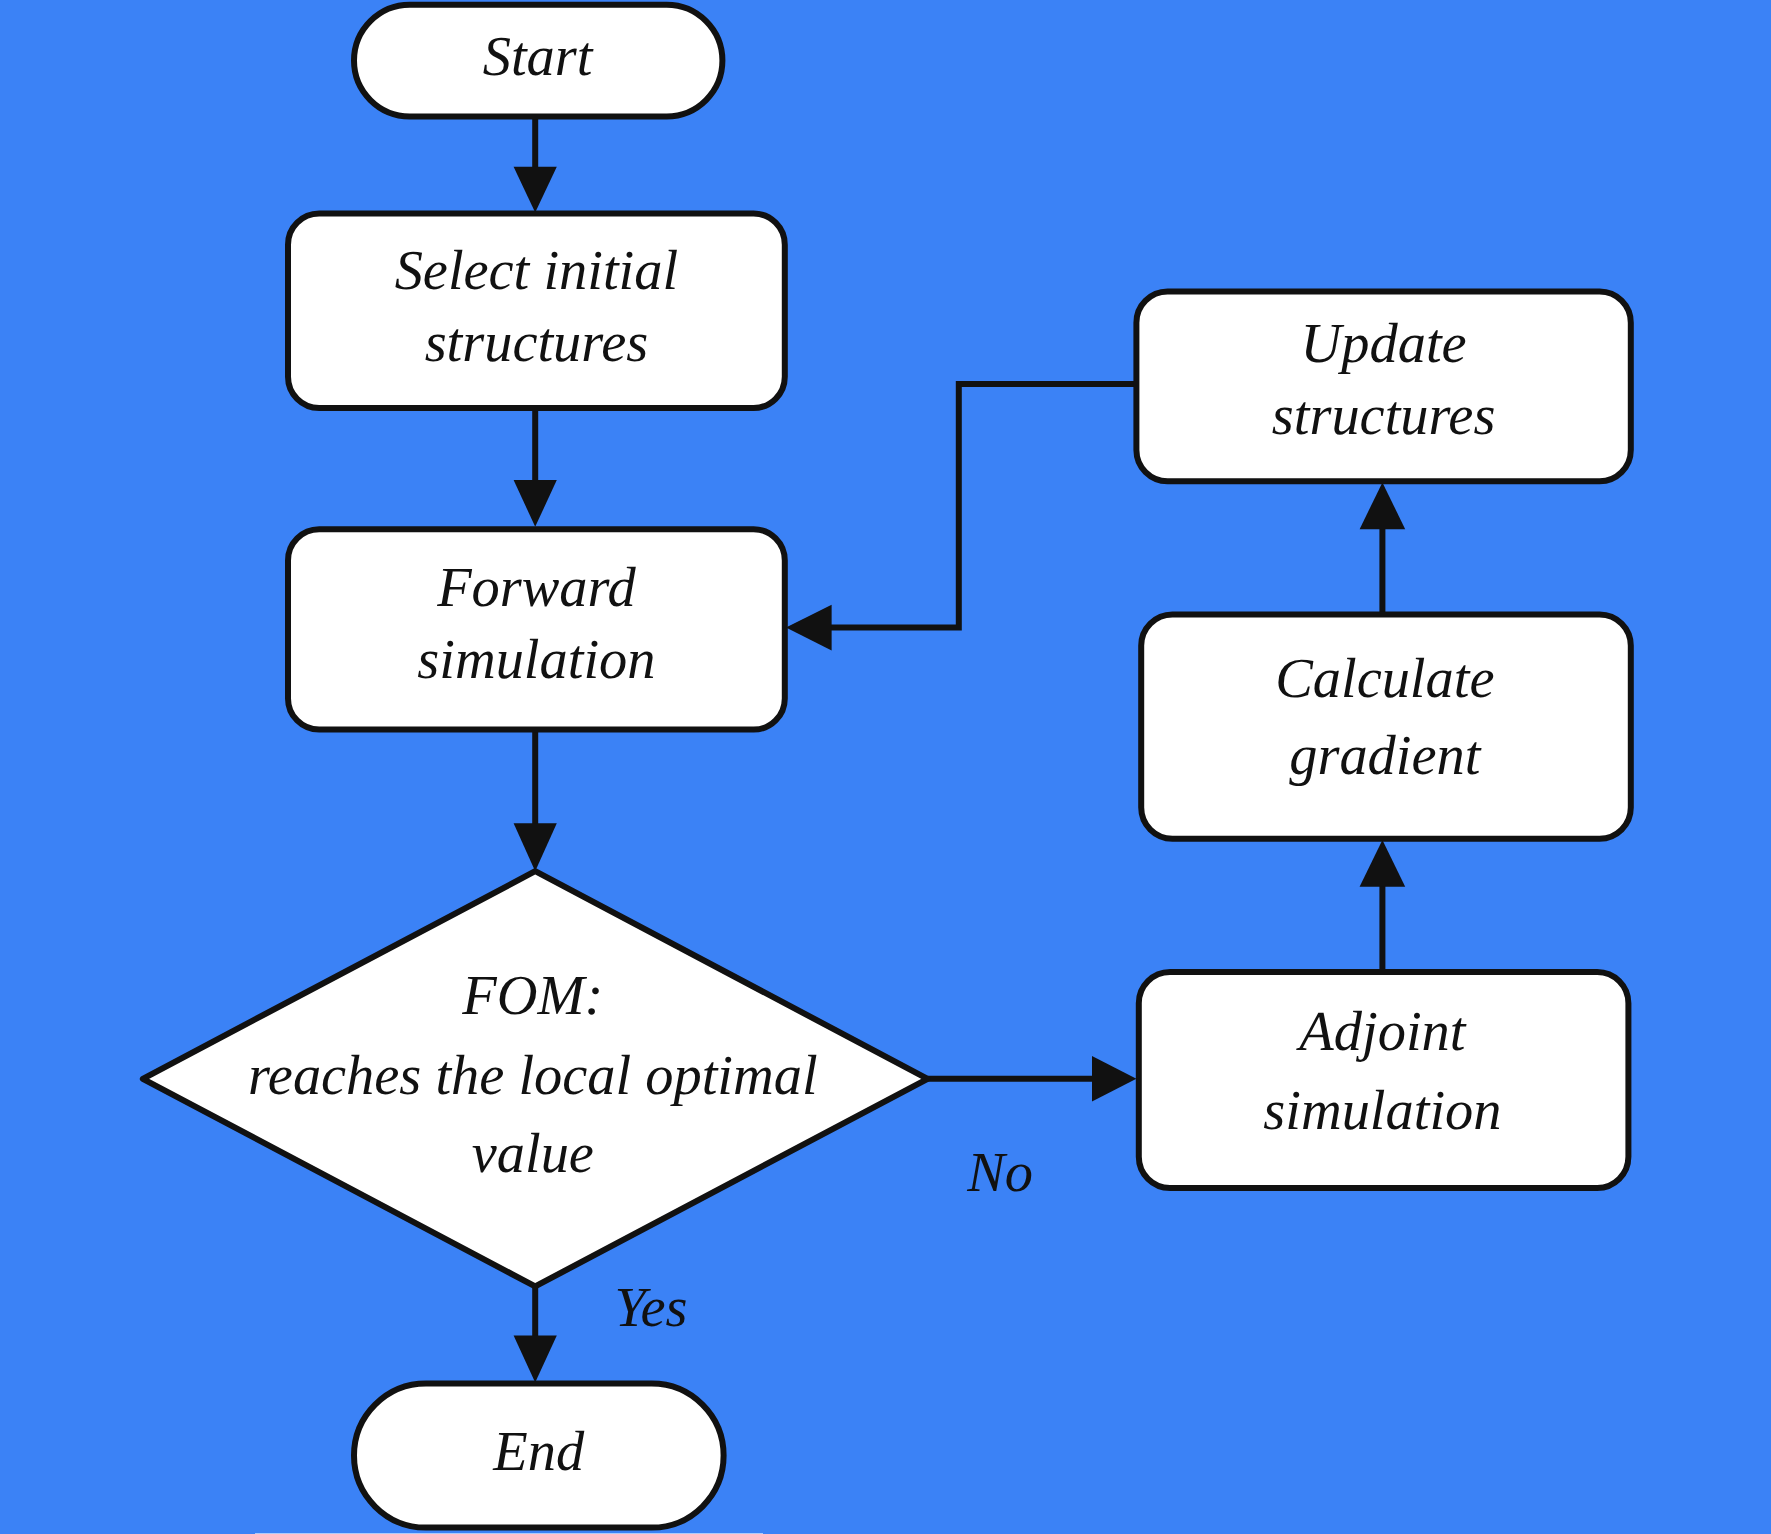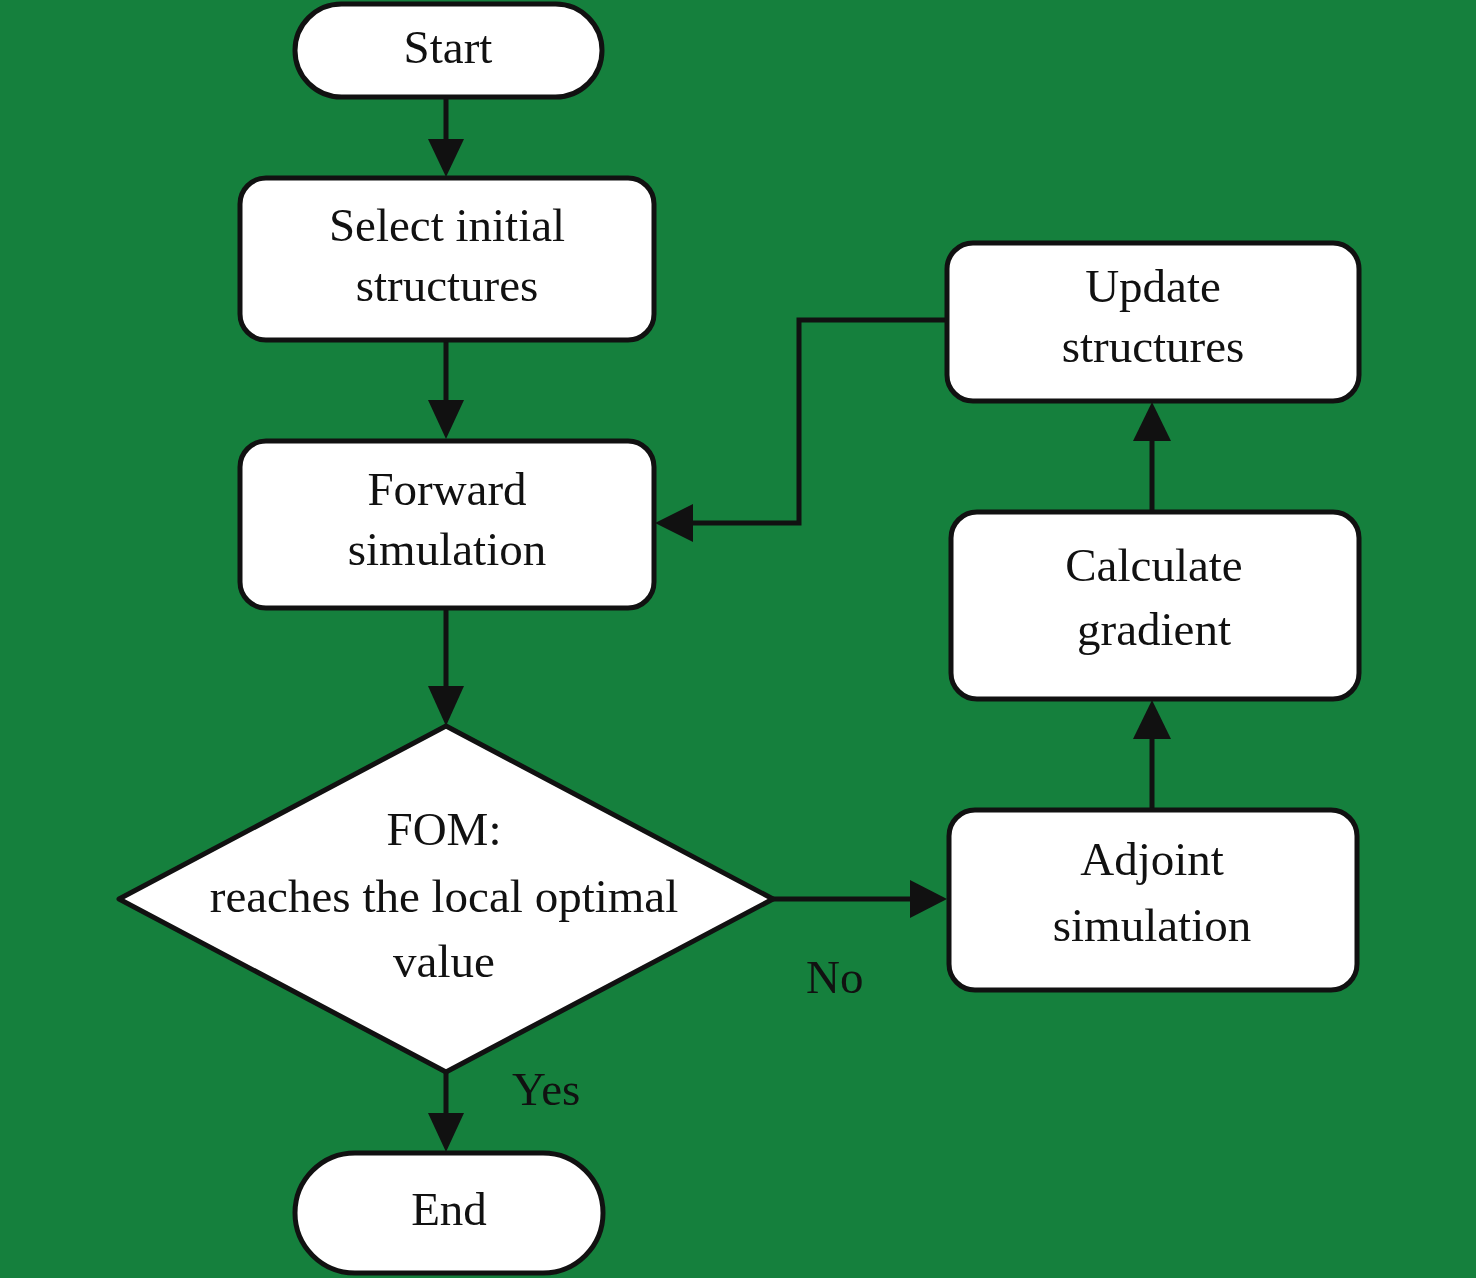--- a/index.html
+++ b/index.html
@@ -10,21 +10,22 @@
   body {
     width: 1476px;
     height: 1278px;
     overflow: hidden;
     font-family: "Liberation Serif", "DejaVu Serif", serif;
   }
   #flowchart-root {
     position: relative;
     width: 1476px;
     height: 1278px;
-    background: #15803d;
+    background: #3b82f6;
+    font-style: italic;
   }
   svg.chart-canvas {
     display: block;
     width: 1476px;
     height: 1278px;
   }
   .node-shape {
     fill: #ffffff;
     stroke: #111111;
     stroke-width: 5;

